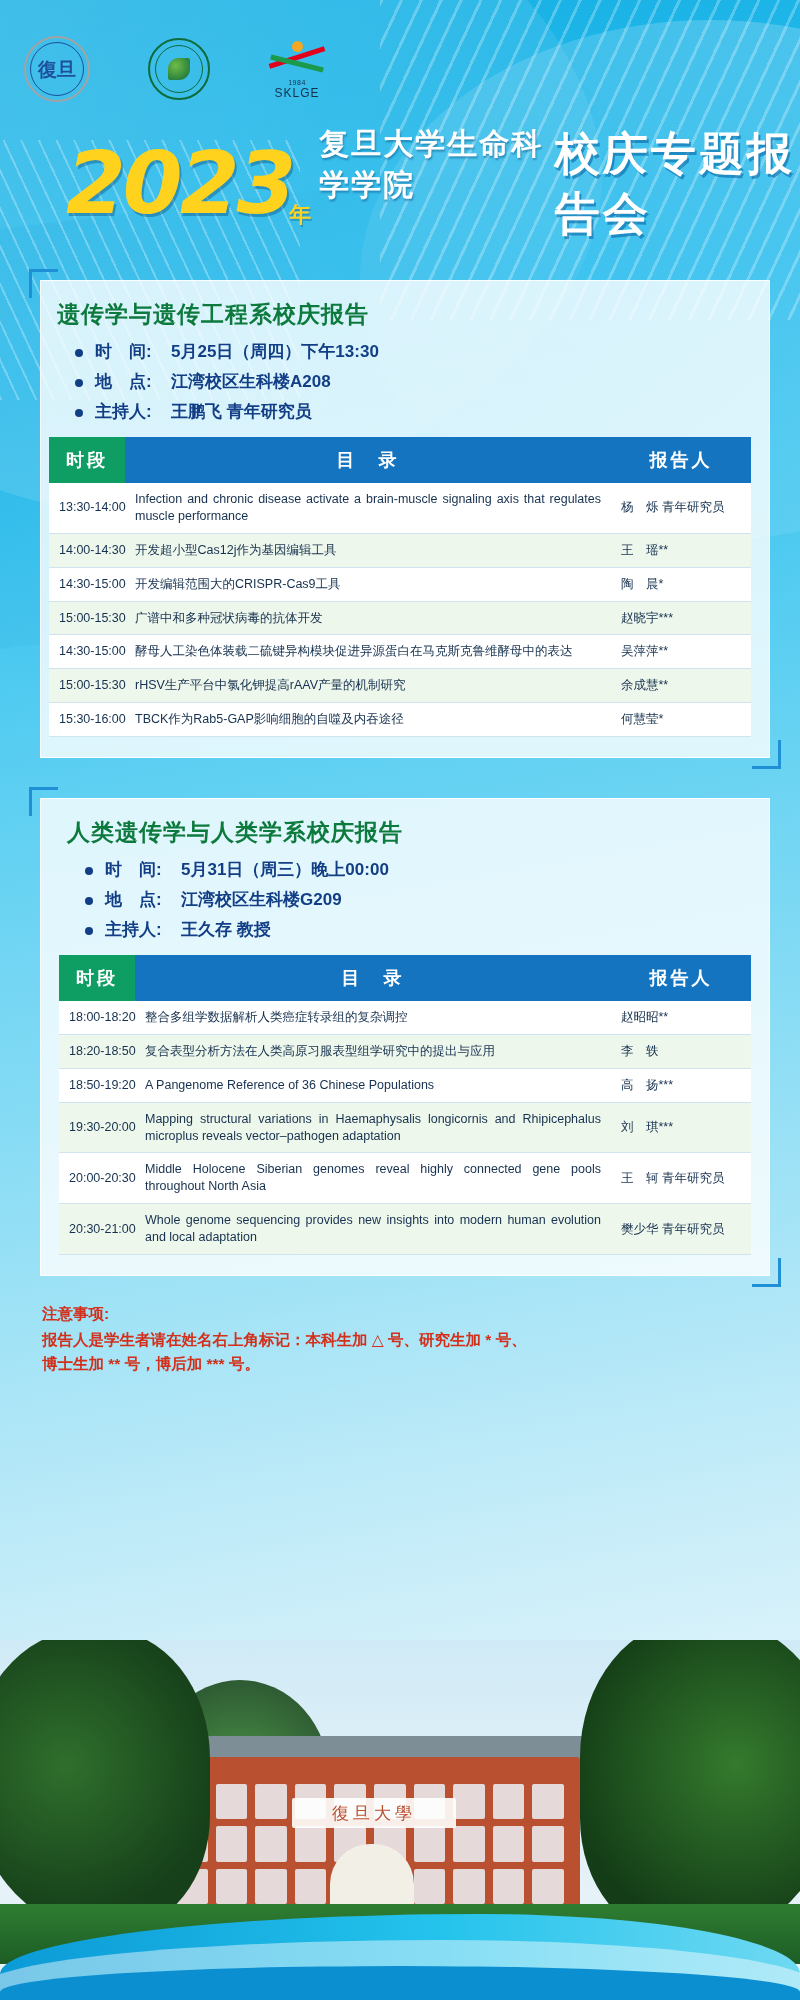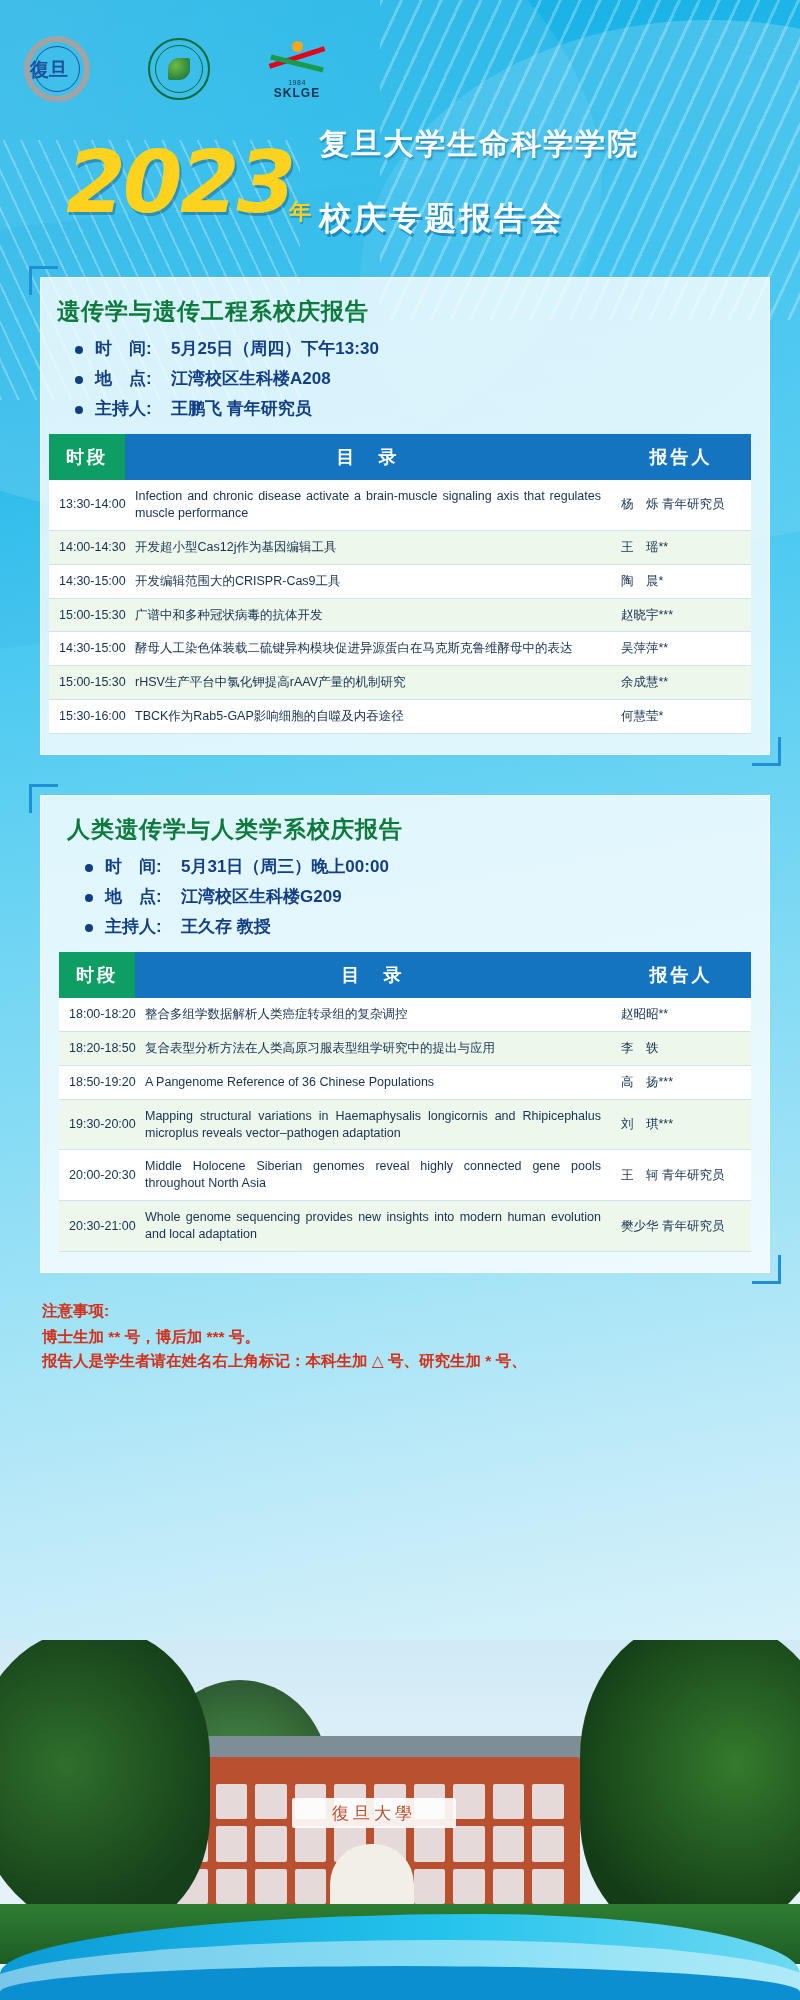--- a/index.html
+++ b/index.html
@@ -59,24 +59,24 @@
     position: relative;
     display: flex;
     align-items: center;
     gap: 58px;
     padding: 36px 0 0 24px;
     z-index: 5;
   }
   .logo { display: flex; flex-direction: column; align-items: center; }
   .logo-fudan {
     width: 66px; height: 66px;
-    border: 6px solid #a3a3a3;
-    border-radius: 50%;
-    position: relative;
-    display: flex; align-items: center; justify-content: flex-start;
+    border: 2px solid #a3a3a3;
+    border-radius: 50%;
+    position: relative;
+    display: flex; align-items: center; justify-content: center;
     color: #1d4f9c;
     font-size: 9px;
     font-weight: bold;
   }
   .logo-fudan::before {
     content: "";
     position: absolute;
     inset: 4px;
     border: 1px solid #1d4f9c;
     border-radius: 50%;
@@ -117,21 +117,21 @@
     width: 54px; height: 5px;
     background: #1a9a4a;
     transform: rotate(14deg);
   }
   .sklge-mark .dot {
     position: absolute; left: 24px; top: 2px;
     width: 11px; height: 11px; border-radius: 50%;
     background: #f5a623;
   }
   .sklge-year { font-size: 7px; letter-spacing: .5px; }
-  .sklge-text { font-size: 12px; font-weight: bold; letter-spacing: 1px; }
+  .sklge-text { font-size: 12px; font-weight: normal; letter-spacing: 1px; }
 
   
   .title-block {
     position: relative;
     z-index: 5;
     margin-top: 22px;
     padding-left: 66px;
     display: flex;
     align-items: center;
   }
@@ -146,35 +146,34 @@
     line-height: .9;
   }
   .year-suffix {
     font-size: 22px;
     color: #ffd21e;
     font-weight: bold;
     align-self: flex-end;
     margin: 0 8px 14px -4px;
     text-shadow: 1px 2px 0 rgba(0,60,110,.3);
   }
-  .title-right { display: flex; flex-direction: column; gap: 12px; }
+  .title-right { display: flex; flex-direction: row; gap: 2px; }
   .title-line1 {
     font-size: 30px;
     font-weight: bold;
     color: #ffffff;
     letter-spacing: 2px;
     text-shadow: 1px 2px 2px rgba(0,70,120,.45);
   }
   .title-line2 {
-    font-size: 32px;
+    font-size: 45px;
     font-weight: bold;
     color: #ffffff;
     letter-spacing: 3px;
     text-shadow: 2px 3px 0 rgba(0,95,160,.55);
-    margin-top: 20px;
   }
 
   
   .panel {
     position: relative;
     z-index: 5;
     margin: 0 30px 0 40px;
     background: rgba(255,255,255,0.80);
     border: 1px solid rgba(255,255,255,0.9);
     padding: 16px 18px 20px 18px;
@@ -525,22 +524,22 @@
         <td class="time">20:30-21:00</td>
         <td class="title">Whole genome sequencing provides new insights into modern human evolution and local adaptation</td>
         <td class="speaker">樊少华 青年研究员</td>
       </tr>
     </tbody>
   </table>
 </div>
 
 <div class="notes">
   <div class="line1">注意事项:</div>
+  <div>报告人是学生者请在姓名右上角标记：本科生加 △ 号、研究生加 * 号、</div>
   <div>博士生加 ** 号，博后加 *** 号。</div>
-  <div>报告人是学生者请在姓名右上角标记：本科生加 △ 号、研究生加 * 号、</div>
 </div>
 
 <div class="photo">
   <div class="sky"></div>
   <div class="tree-mid"></div>
   <div class="roof"></div>
   <div class="building"></div>
   <div class="bld-windows">
     <i></i>
       <i></i>

